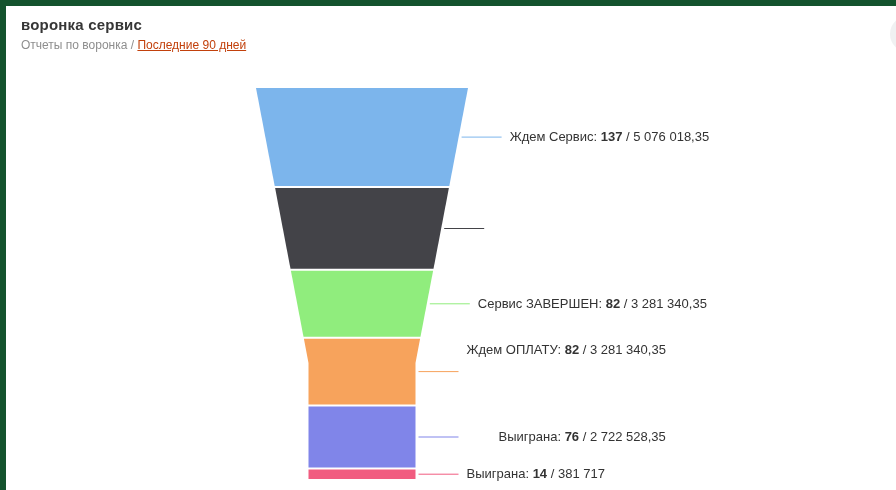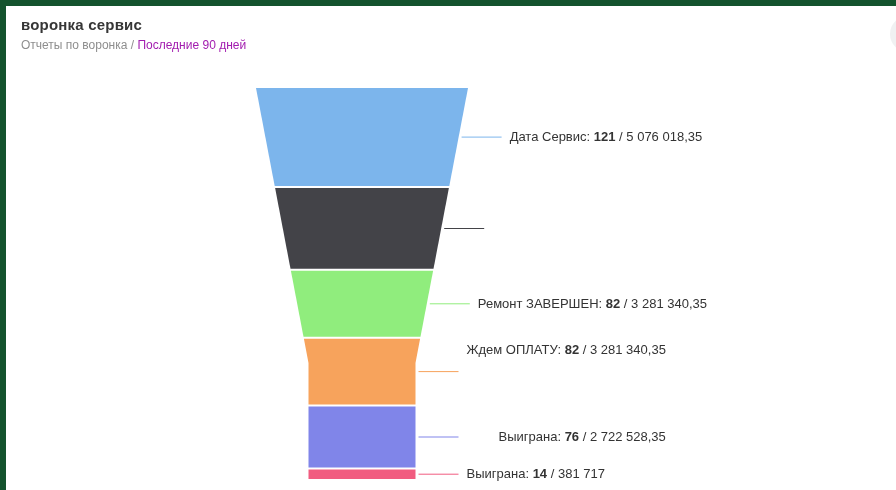--- a/index.html
+++ b/index.html
@@ -27,21 +27,22 @@
     font-weight: bold;
     color: #363636;
     letter-spacing: .2px;
   }
   .subtitle {
     margin-top: 5px;
     font-size: 12px;
     color: #8e8e8e;
   }
   .subtitle a {
-    color: #a21caf;
+    color: #c2410c;
+    text-decoration: underline;
     cursor: pointer;
   }
   .menu-btn {
     position: absolute;
     top: 10px; right: 5px;
     width: 36px; height: 36px;
     border-radius: 50%;
     background: #f0f1f2;
     border: none;
     padding: 0;
@@ -108,20 +109,20 @@
       <line x1="423.8" y1="297.8" x2="463.8" y2="297.8" stroke="#90ed7d" stroke-width="1"></line>
       <polygon points="297.9,332.7 414.1,332.7 409.5,357.0 409.5,398.5 302.5,398.5 302.5,357.0" fill="#f7a35c"></polygon>
       <line x1="412.5" y1="365.6" x2="452.5" y2="365.6" stroke="#f7a35c" stroke-width="1"></line>
       <polygon points="302.5,400.5 409.5,400.5 409.5,461.4 302.5,461.4" fill="#8085e9"></polygon>
       <line x1="412.5" y1="431.0" x2="452.5" y2="431.0" stroke="#8085e9" stroke-width="1"></line>
       <polygon points="302.5,463.4 409.5,463.4 409.5,473.0 302.5,473.0" fill="#f15c80"></polygon>
       <line x1="412.5" y1="468.2" x2="452.5" y2="468.2" stroke="#f15c80" stroke-width="1"></line>
     </svg>
 
   <div id="funnel-labels">
-      <div class="funnel-label" style="left: 503.635px; top: 123.056px;"><span>Дата Сервис: </span><b>121</b><span> / 5 076 018,35</span></div>
-      <div class="funnel-label" style="left: 471.807px; top: 289.771px;"><span>Ремонт ЗАВЕРШЕН: </span><b>82</b><span> / 3 281 340,35</span></div>
+      <div class="funnel-label" style="left: 503.635px; top: 123.056px;"><span>Ждем Сервис: </span><b>137</b><span> / 5 076 018,35</span></div>
+      <div class="funnel-label" style="left: 471.807px; top: 289.771px;"><span>Сервис ЗАВЕРШЕН: </span><b>82</b><span> / 3 281 340,35</span></div>
       <div class="funnel-label" style="left: 460.5px; top: 336px;"><span>Ждем ОПЛАТУ: </span><b>82</b><span> / 3 281 340,35</span></div>
       <div class="funnel-label" style="left: 460.5px; top: 422.977px; margin-left: 32px;"><span>Выиграна: </span><b>76</b><span> / 2 722 528,35</span></div>
       <div class="funnel-label" style="left: 460.5px; top: 460.208px;"><span>Выиграна: </span><b>14</b><span> / 381 717</span></div>
     </div>
 
 </div>
 
 </body></html>

